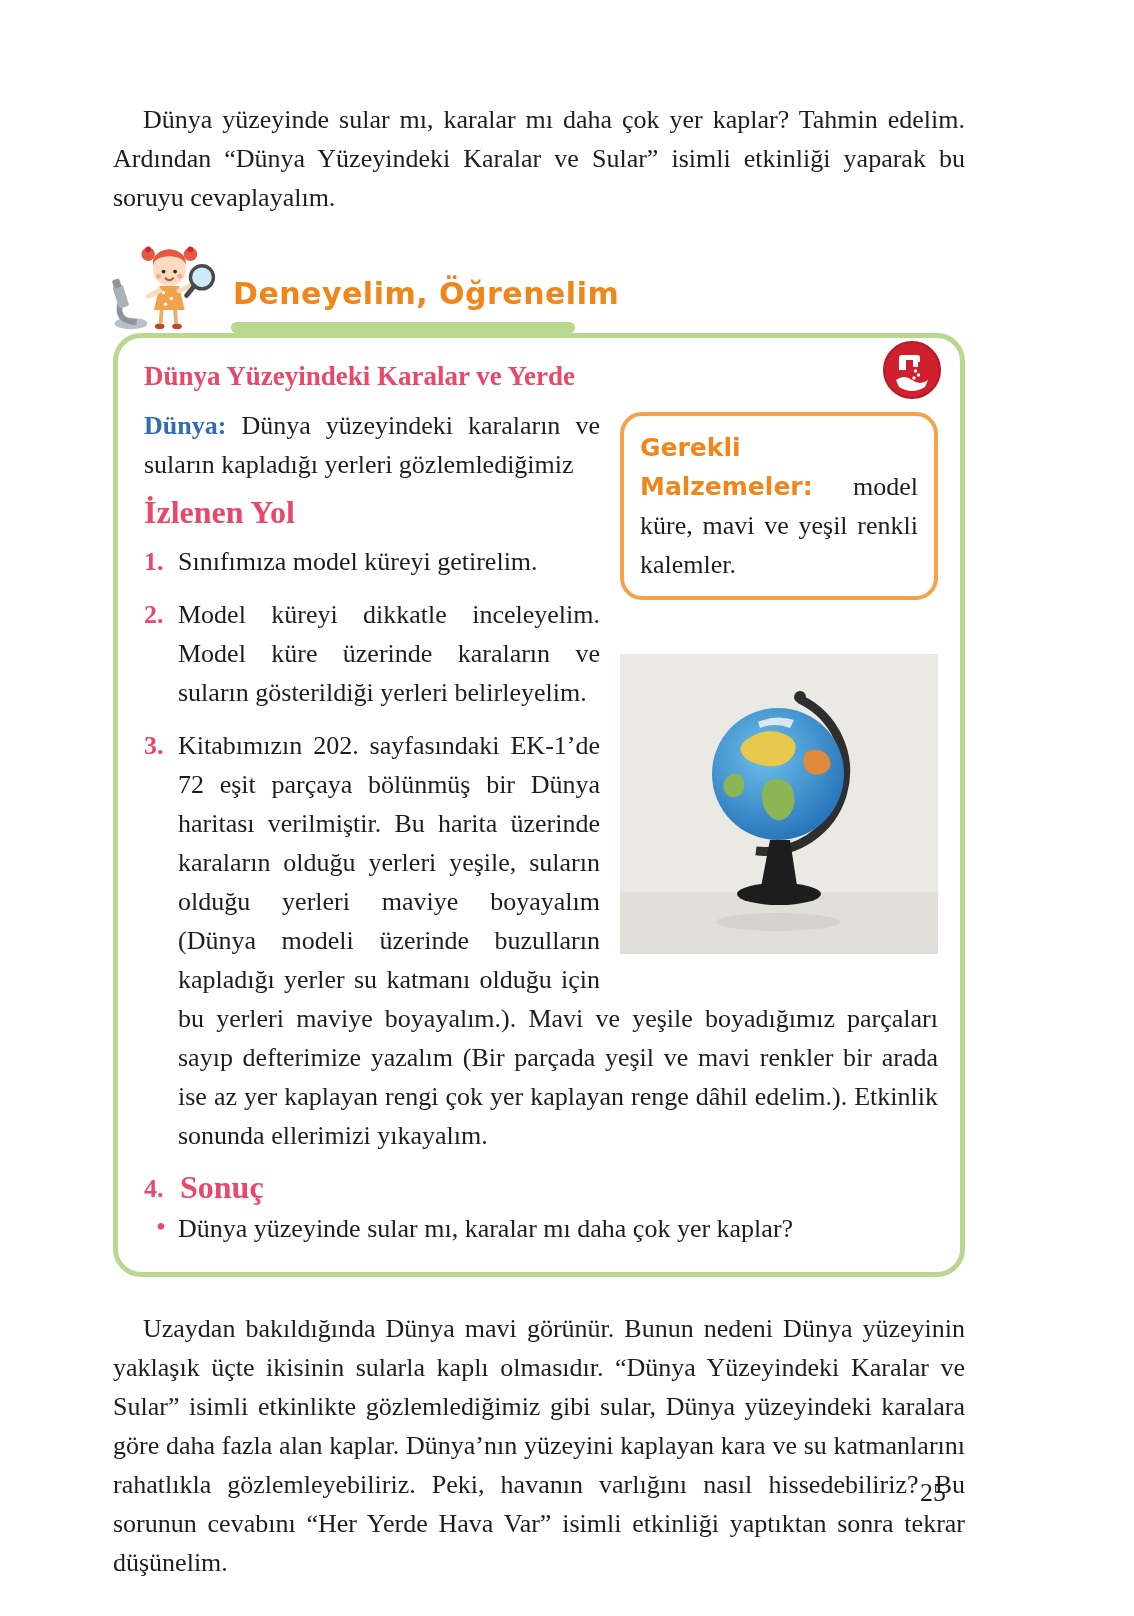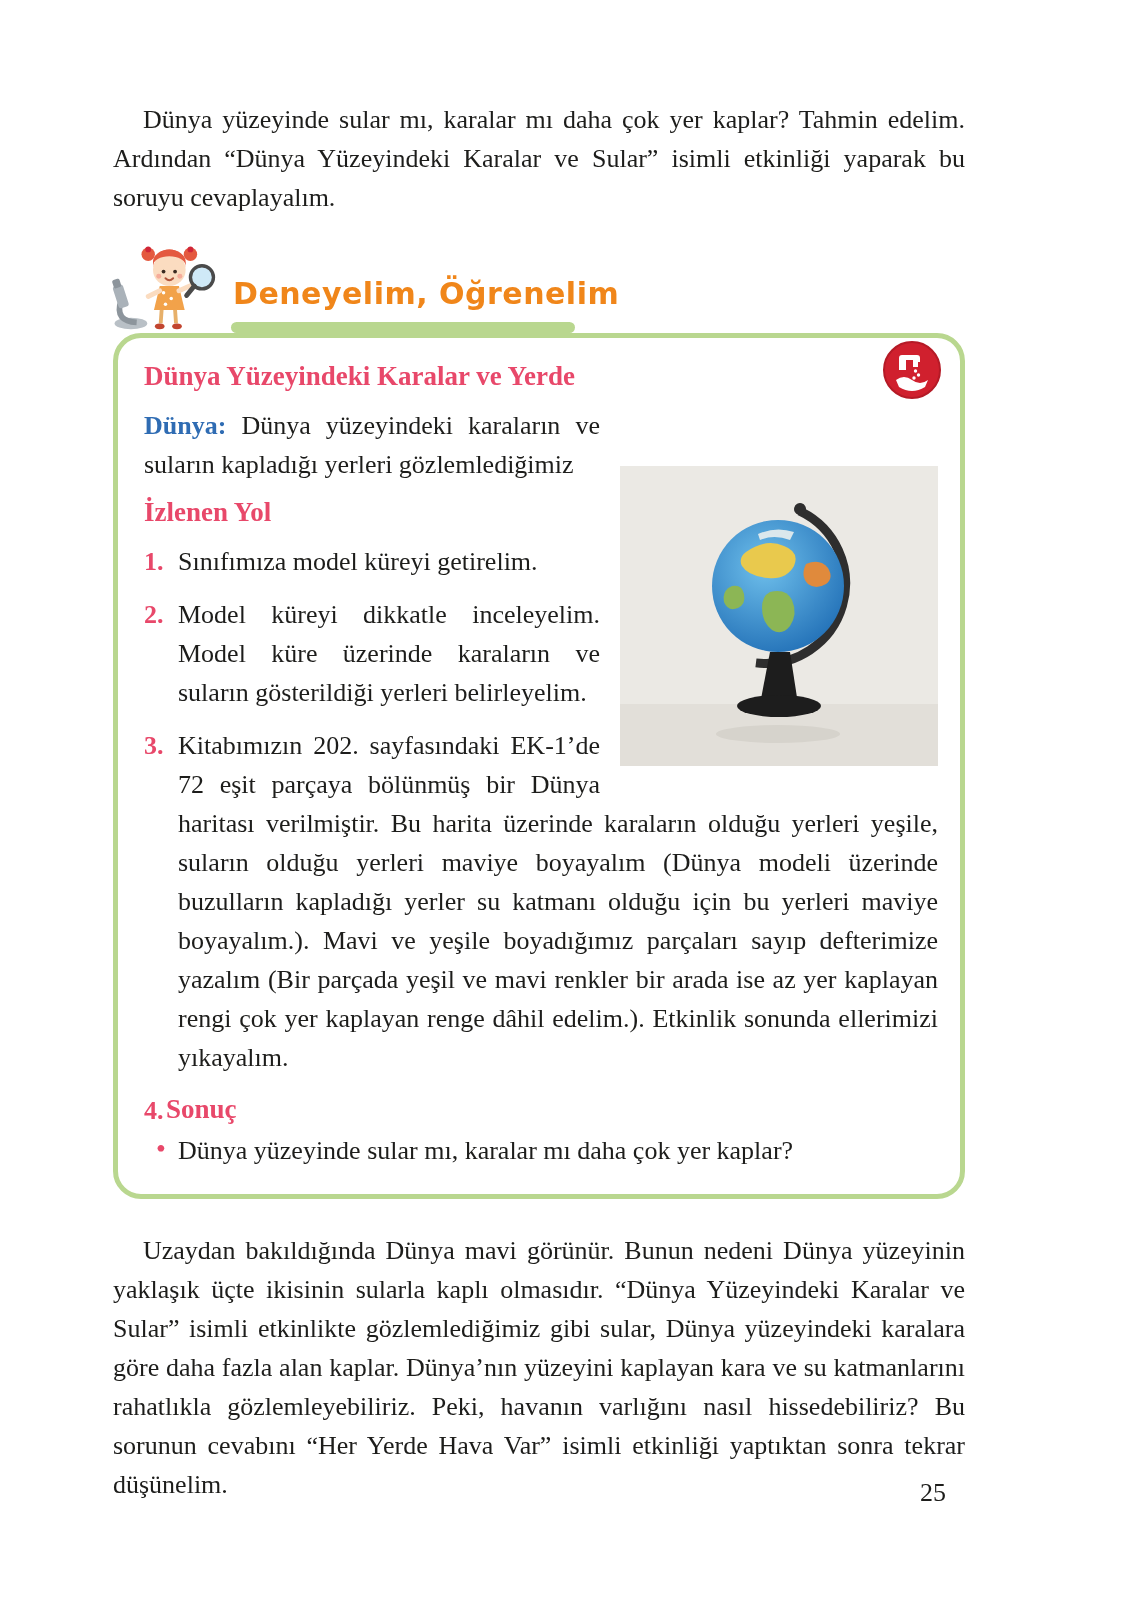--- a/index.html
+++ b/index.html
@@ -50,23 +50,23 @@
   .materials-label {
     font-family:"DejaVu Sans","Liberation Sans",sans-serif;
     font-weight:bold; font-size:25px; color:#f0861a;
   }
   .globe-photo { display:block; margin-top:54px; width:318px; height:300px; }
 
   .activity-title { font-size:27px; font-weight:bold; color:#e8486a; line-height:36px; }
   .goal { margin-top:12px; text-align:justify; }
   .goal-label { font-weight:bold; color:#2f6cb3; }
   .steps-heading, .result-heading {
-    margin-top:10px; font-size:27px; font-weight:bold; color:#e8486a; line-height:36px;
+    margin-top:10px; font-size:32px; font-weight:bold; color:#e8486a; line-height:36px;
   }
-  .result-heading { margin-left:22px; margin-top:8px; }
+  .result-heading { margin-left:36px; margin-top:8px; }
 
   .steps { list-style:none; margin-top:12px; }
   .steps li { position:relative; padding-left:34px; margin-bottom:14px; text-align:justify; }
   .step-num { position:absolute; left:0; top:0; font-weight:bold; color:#e8486a; }
 
   .result-list { list-style:none; margin-top:4px; }
   .result-list li { position:relative; padding-left:34px; text-align:justify; }
   .result-bullet { position:absolute; left:12px; top:-2px; color:#e8486a; font-size:28px; }
 
   .closing { margin-top:32px; }
@@ -126,20 +126,23 @@
         <circle cx="30" cy="30" r="28" fill="#d0202e" stroke="#b51a26" stroke-width="2"></circle>
         <path d="M17 15 h18 a3 3 0 0 1 3 3 v4 h-7 v-2 h-7 v10 h-7 v-12 a3 3 0 0 1 3 -3 z" fill="#ffffff"></path>
         <rect x="31" y="20" width="5" height="7" fill="#ffffff"></rect>
         <circle cx="33.5" cy="31" r="1.7" fill="#ffffff"></circle>
         <circle cx="36.5" cy="35" r="1.7" fill="#ffffff"></circle>
         <circle cx="32" cy="38" r="1.7" fill="#ffffff"></circle>
         <path d="M14 40 q8 -6 16 0 q8 6 16 0 l-3 7 q-13 8 -26 0 z" fill="#ffffff"></path>
       </svg>
 
       <div class="right-col">
+        <div class="materials-box">
+          <span class="materials-label">Gerekli Malzemeler:</span><span> model küre, mavi ve yeşil renkli kalemler.</span>
+        </div>
         <svg class="globe-photo" viewBox="0 0 318 300">
           <rect width="318" height="300" fill="#ebe9e4"></rect>
           <rect y="238" width="318" height="62" fill="#e2dfd9"></rect>
           <ellipse cx="158" cy="268" rx="62" ry="9" fill="#d6d3cc"></ellipse>
           <g transform="rotate(16 158 120)">
             <path d="M158 42 a 80 80 0 0 1 0 158" stroke="#2e2e2e" stroke-width="9" fill="none"></path>
             <circle cx="158" cy="40" r="6" fill="#2e2e2e"></circle>
           </g>
           <defs>
             <radialGradient id="ocean" cx="40%" cy="35%" r="75%">

